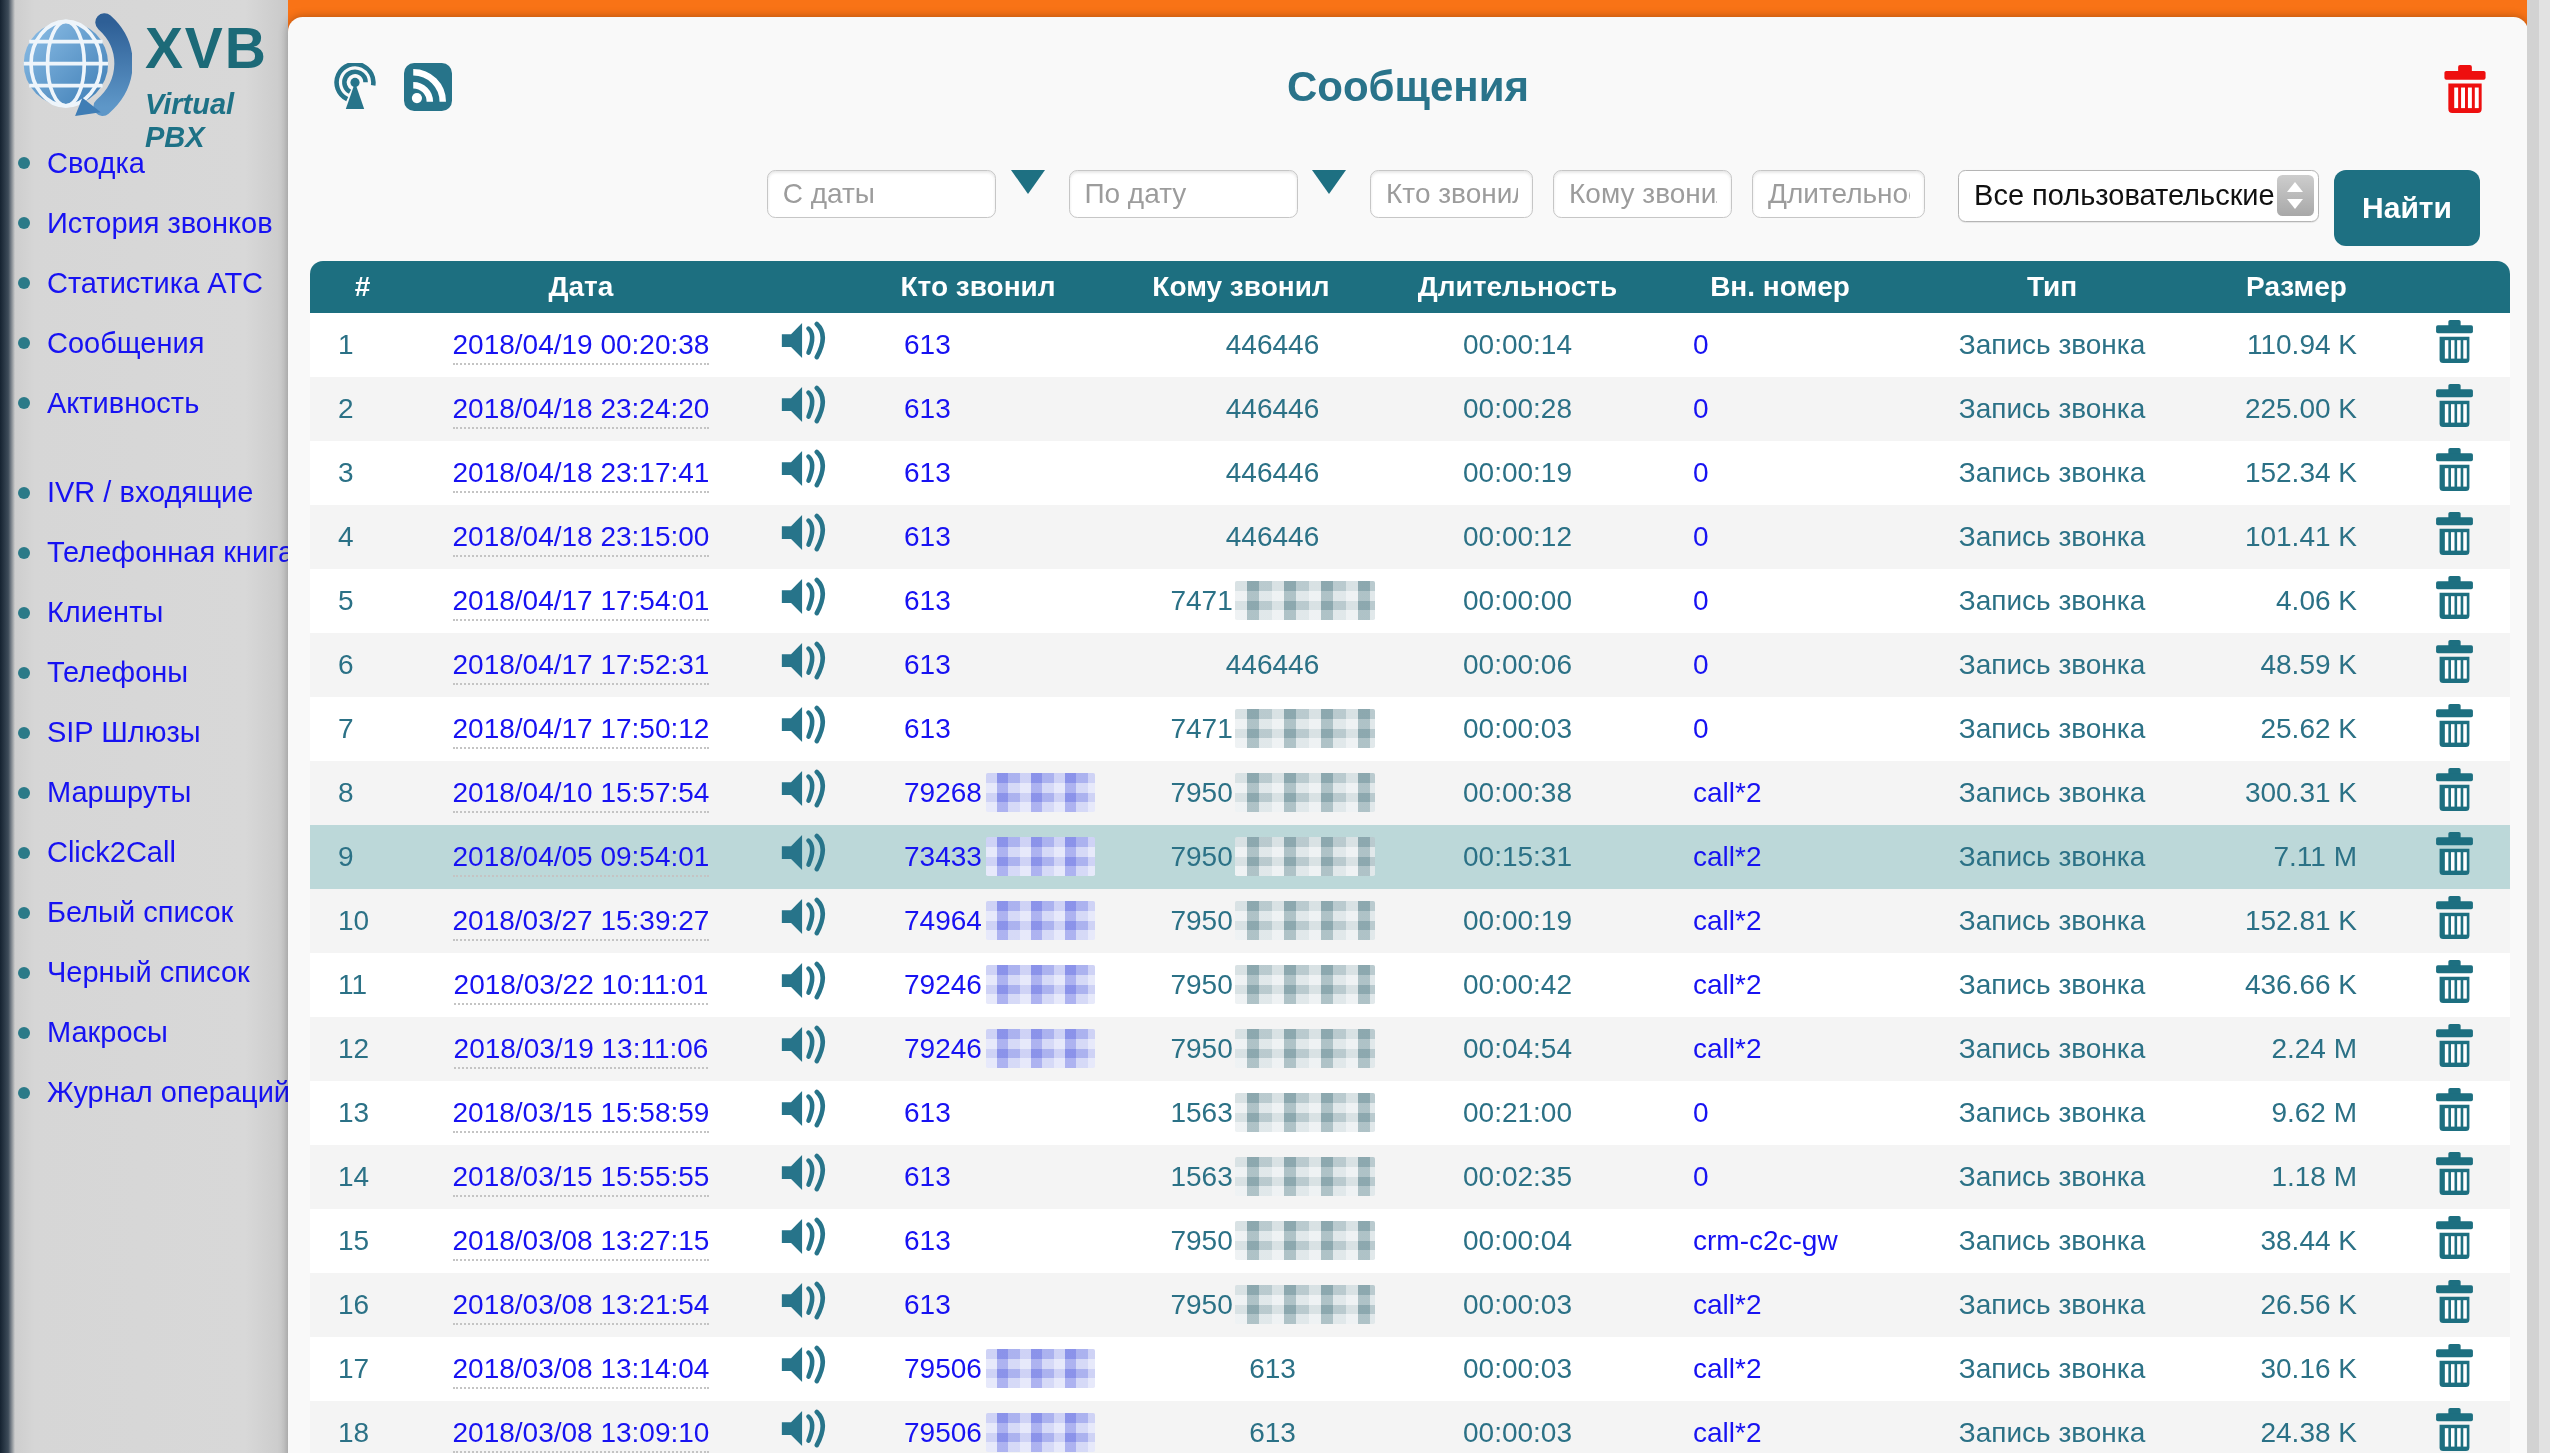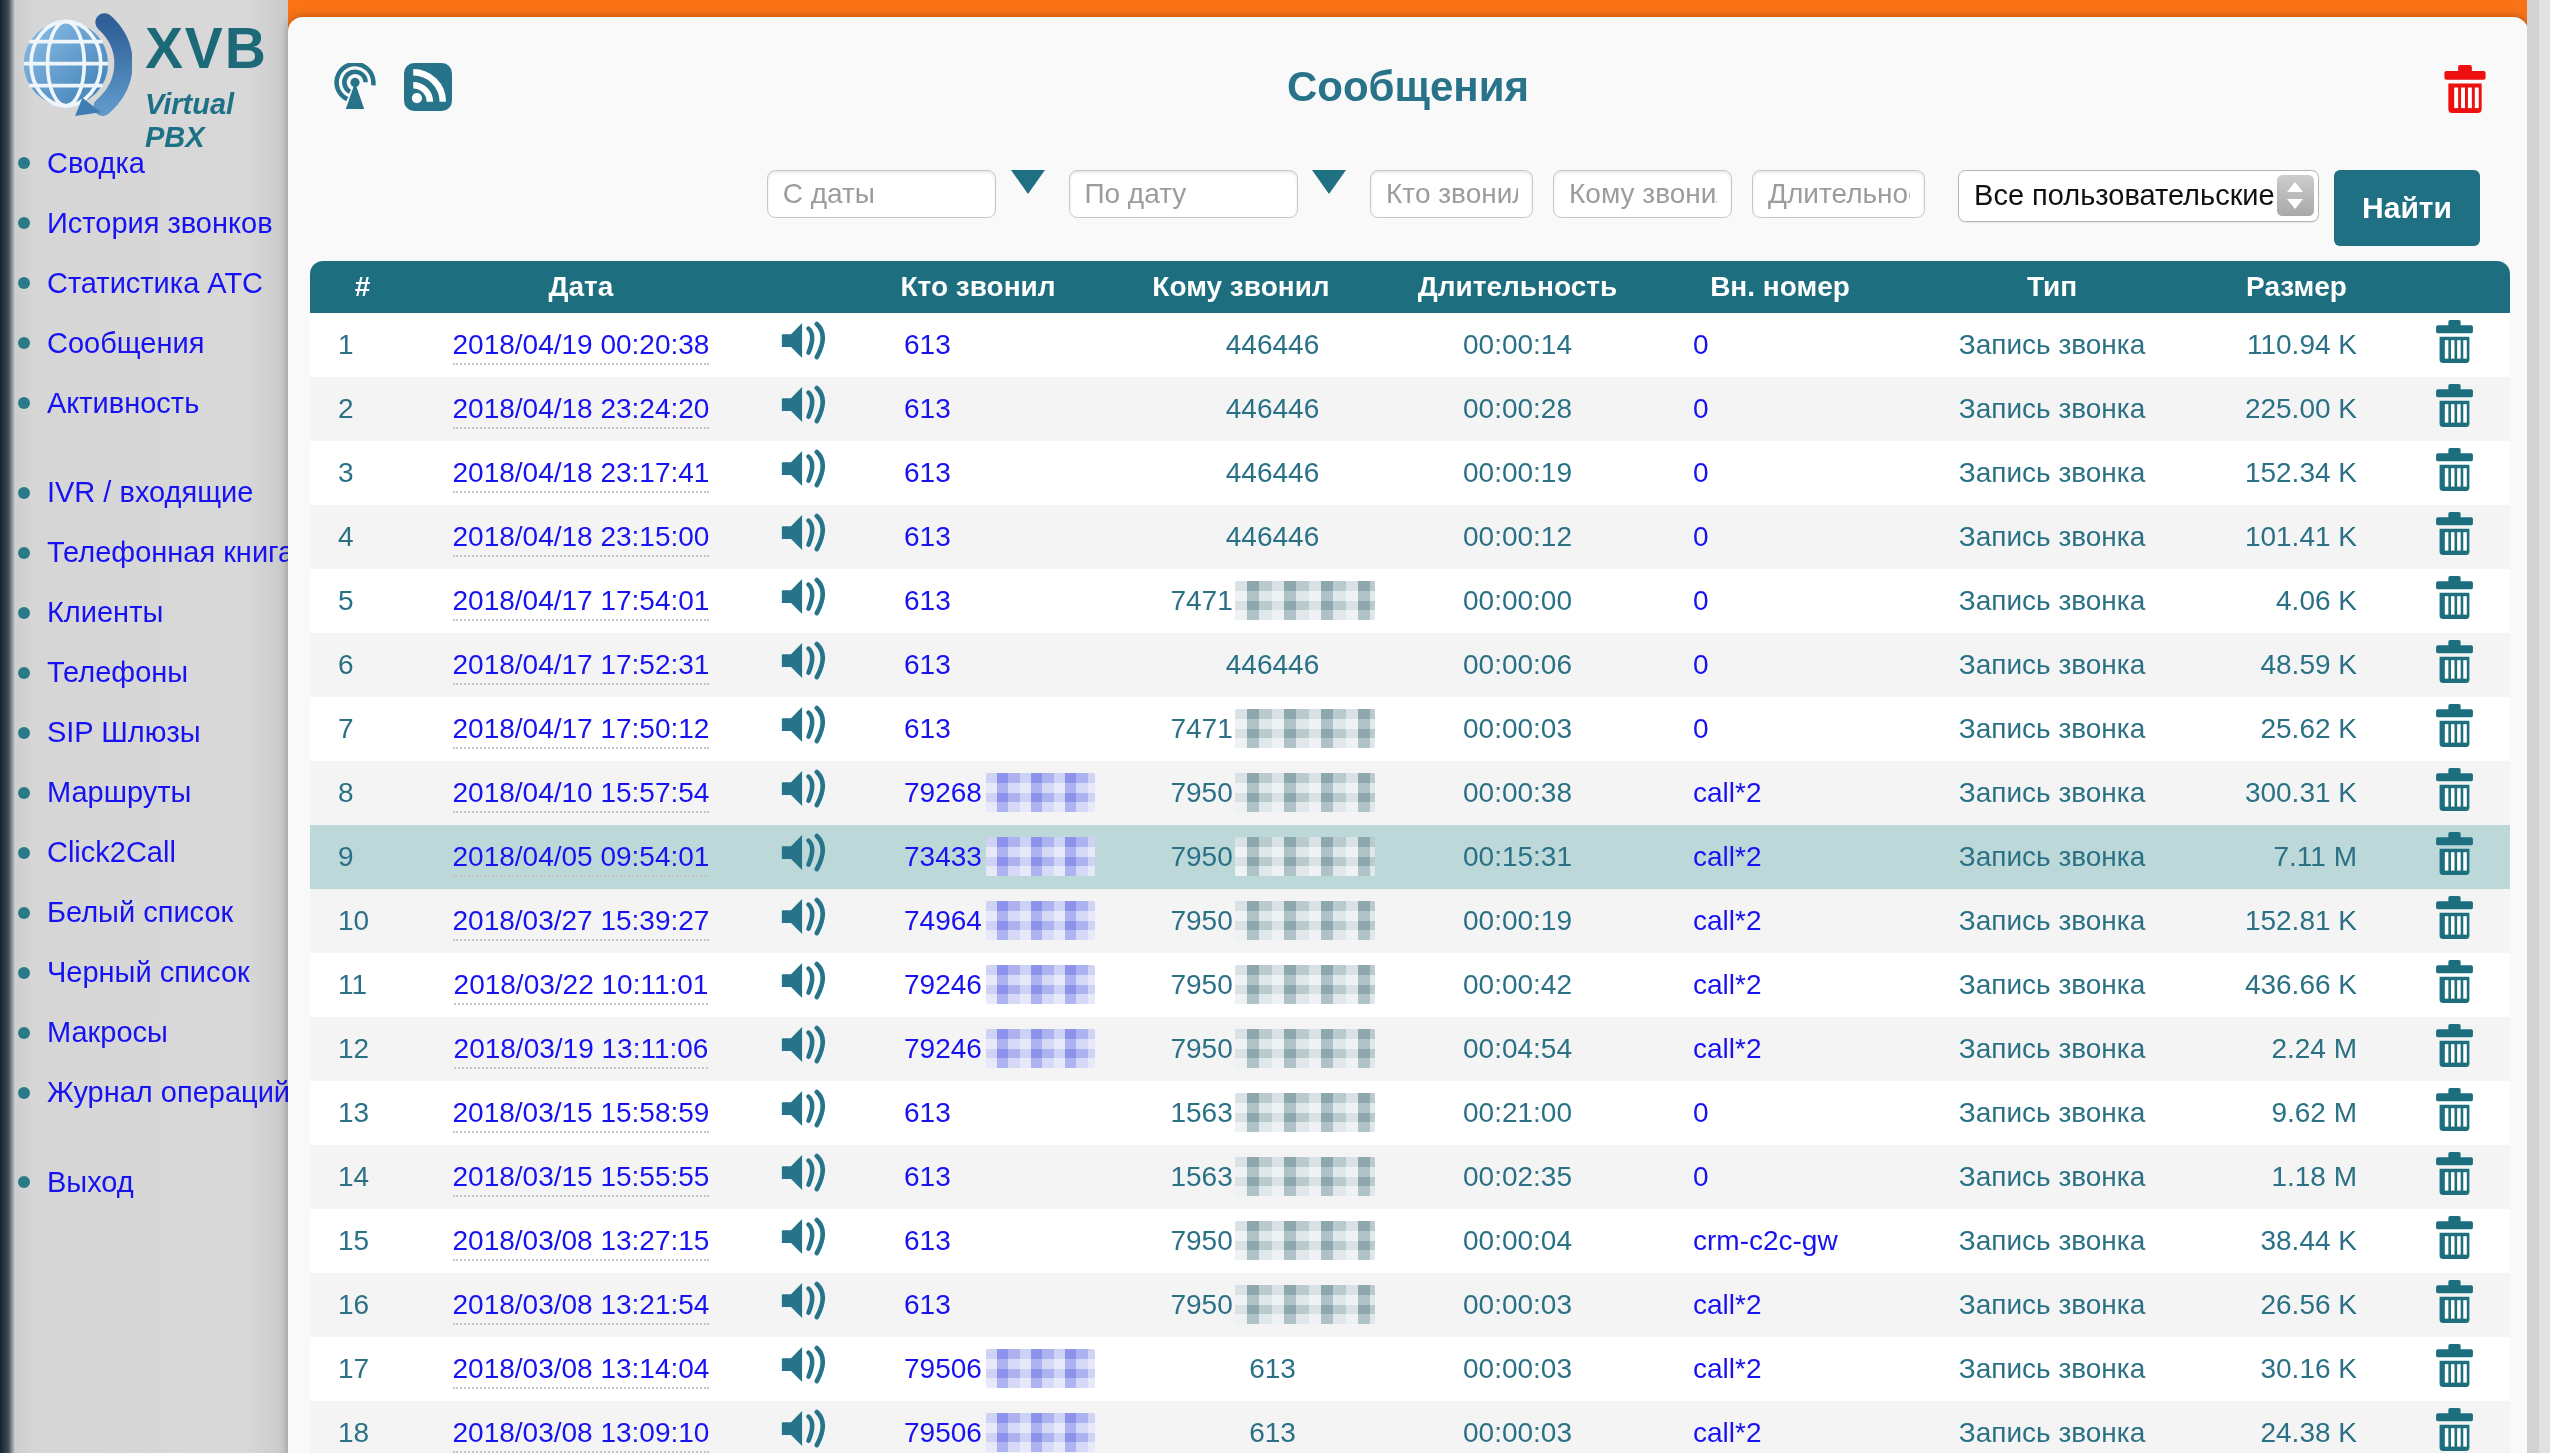--- a/index.html
+++ b/index.html
@@ -57,21 +57,21 @@
           border-radius:7.4px;display:flex;align-items:center;padding:0 55px 0 14.7px;cursor:pointer;
           box-shadow:0 0.9px 0.9px rgba(0,0,0,.08);}
   .select .sel-text{font-size:29px;color:#101010;white-space:nowrap;}
   .stepper{position:absolute;right:4.6px;top:4.6px;bottom:4.6px;width:37px;border-radius:5.5px;
            background:linear-gradient(#cdcdcd,#a8a8a8);display:flex;flex-direction:column;
            align-items:center;justify-content:center;gap:6.5px;}
   .stepper i{display:block;width:0;height:0;border-left:8.3px solid transparent;border-right:8.3px solid transparent;}
   .stepper i.up{border-bottom:10px solid #fff;}
   .stepper i.down{border-top:10px solid #fff;}
   .search-btn{margin-left:auto;width:146px;height:76px;background:#1e7082;color:#fff;border:none;
-              border-radius:6px;font-size:30px;font-weight:bold;cursor:pointer;font-family:inherit;}
+              border-radius:12px;font-size:30px;font-weight:bold;cursor:pointer;font-family:inherit;}
 
   
   .tbl-wrap{position:absolute;left:22px;top:244px;width:2198px;}
   table{border-collapse:separate;border-spacing:0;table-layout:fixed;width:2198px;}
   thead th{background:#1d6f80;color:#fff;font-size:28px;font-weight:bold;height:52px;padding:0;}
   thead th:first-child{border-top-left-radius:13px;}
   thead th:last-child{border-top-right-radius:13px;}
   tbody td{height:64px;padding:0;font-size:28px;color:#2b7186;text-align:center;vertical-align:middle;}
   tbody tr:nth-child(odd){background:#ffffff;}
   tbody tr:nth-child(even){background:#f4f4f4;}
@@ -247,25 +247,20 @@
       <a href="#">Макросы</a>
 
     </li>
 
     <li class="menu-item">
       <span class="bullet"></span>
       <a href="#">Журнал операций</a>
 
     </li>
   <li class="menu-gap"></li>
-    <li class="menu-item">
-      <span class="bullet"></span>
-      <a href="#">Выход</a>
-
-    </li>
   </ul>
   </div>
 
   <div class="card">
     <div class="top-icons">
       <span class="icon-btn">
         <svg width="46" height="48" viewBox="0 0 50 52">
           <g fill="none" stroke="#27748a">
             <circle cx="25" cy="21" r="20" stroke-width="5" stroke-dasharray="88 38" transform="rotate(115 25 21)"></circle>
             <circle cx="25" cy="21" r="11.5" stroke-width="5" stroke-dasharray="48 25" transform="rotate(118 25 21)"></circle>

